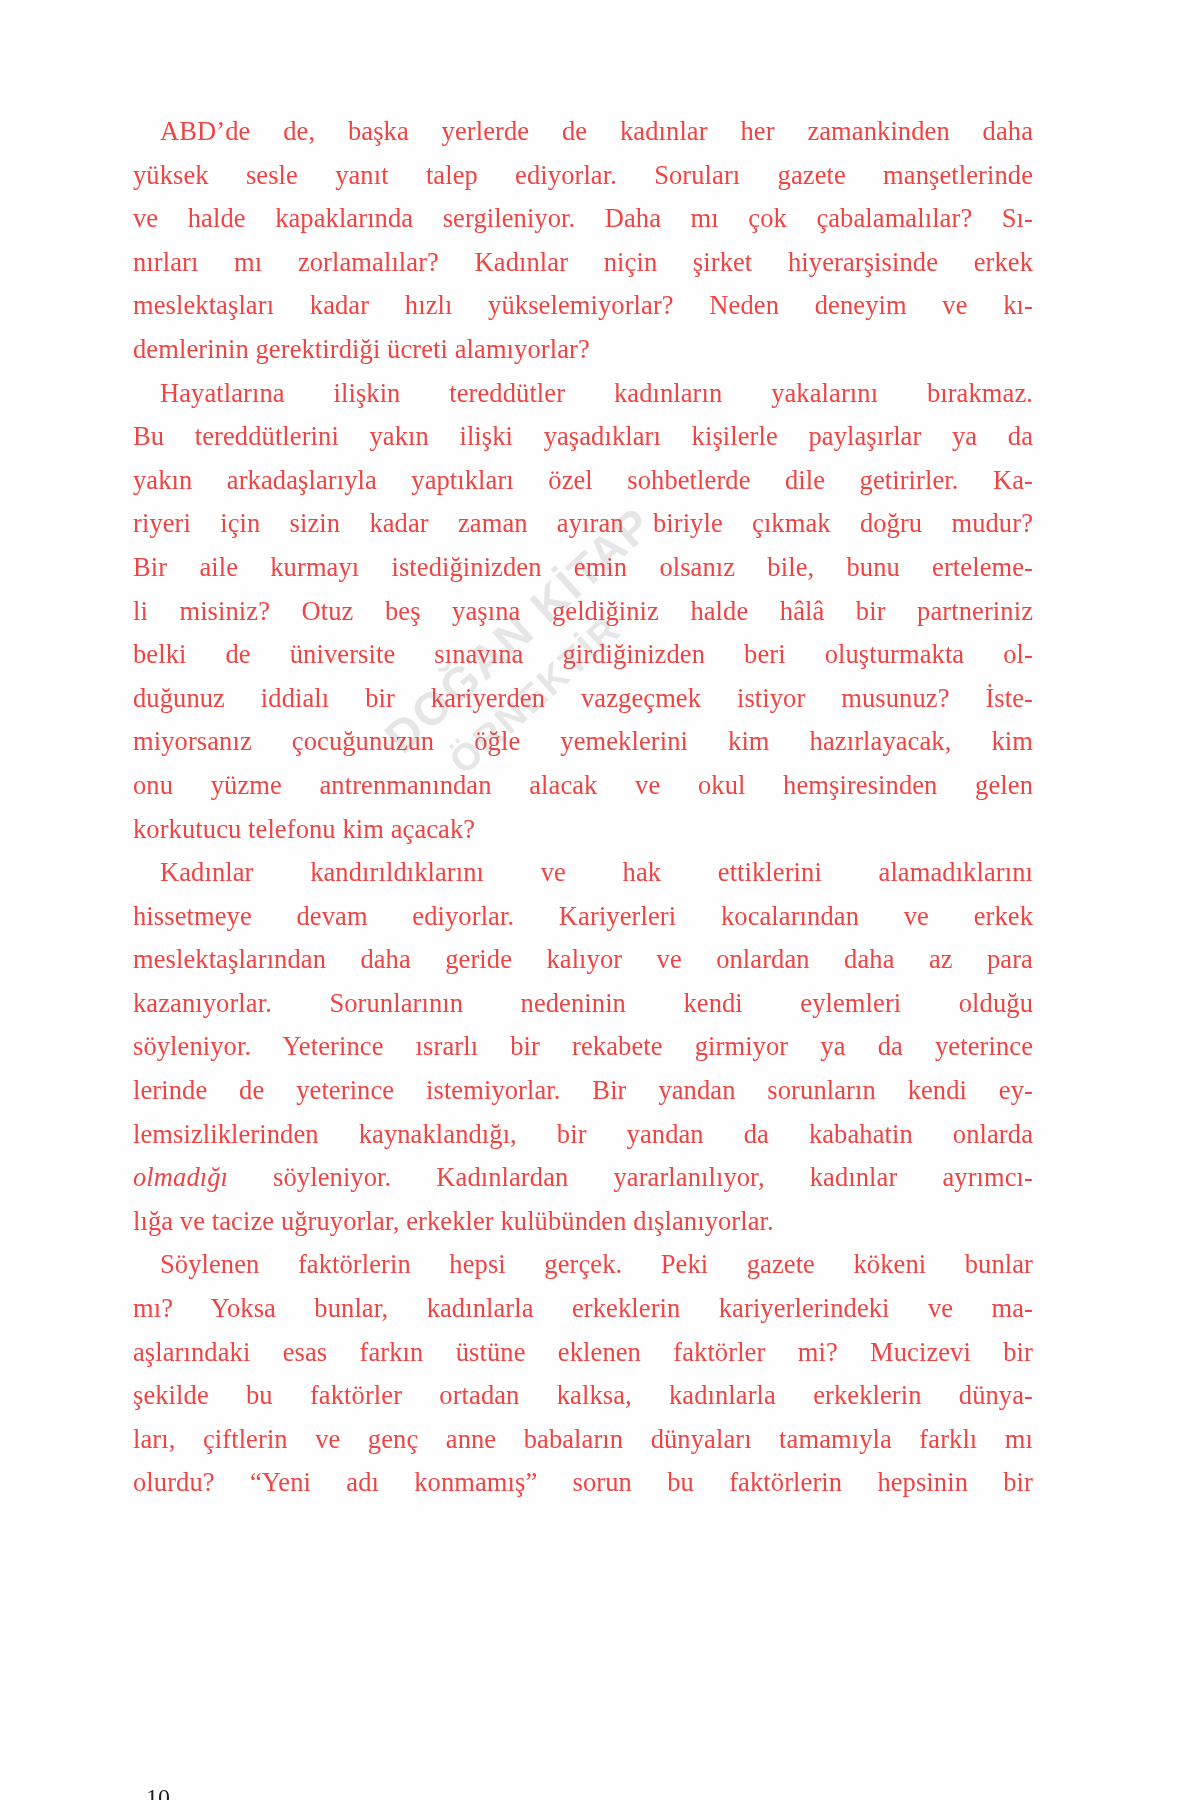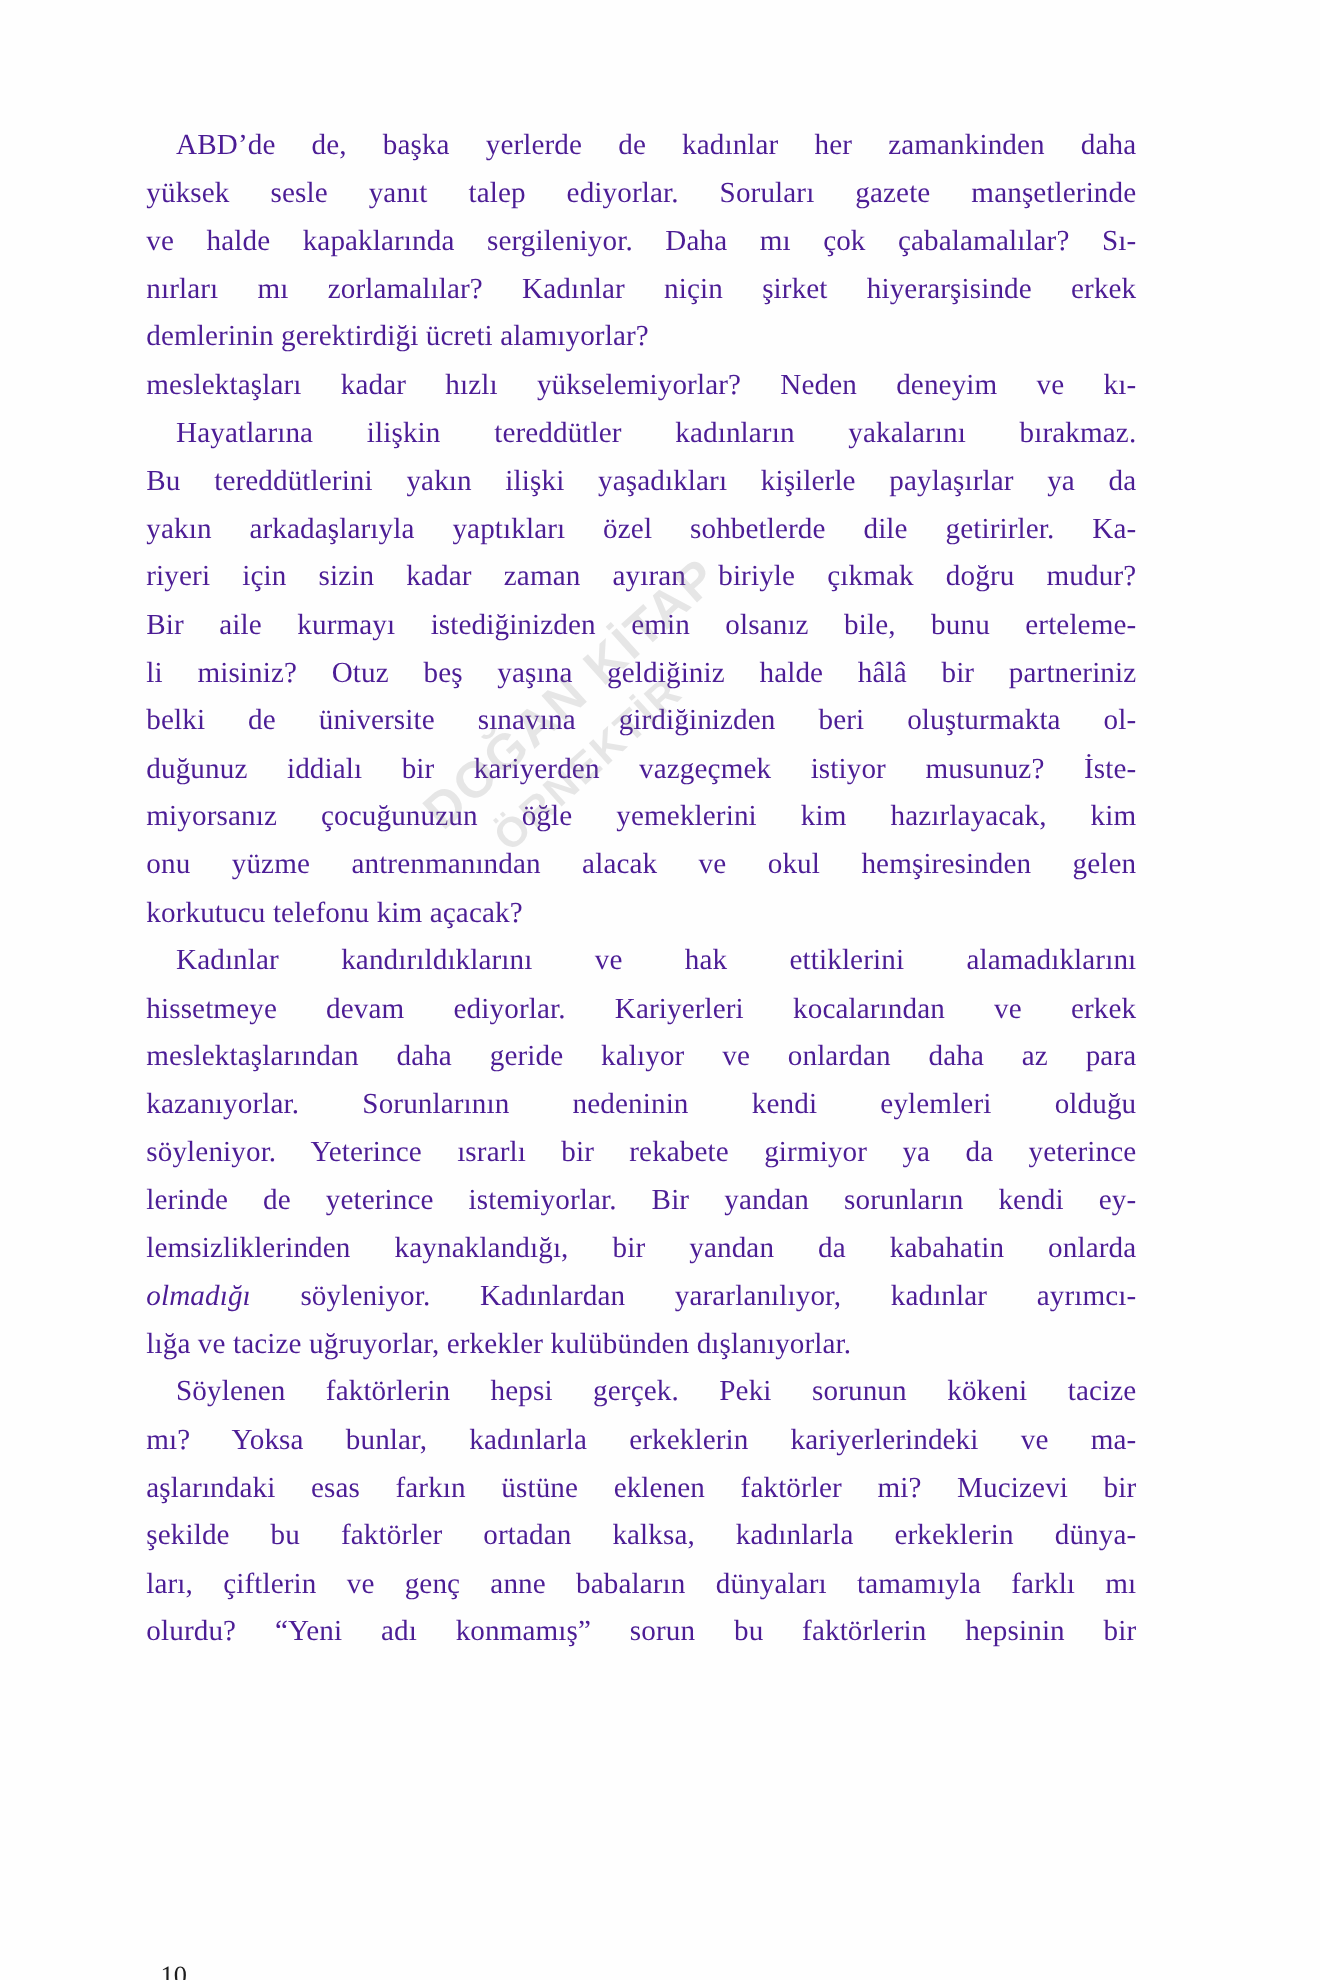--- a/index.html
+++ b/index.html
@@ -5,21 +5,21 @@
     html, body { margin: 0; padding: 0; background: #ffffff; }
     body { width: 1200px; height: 1800px; position: relative; overflow: hidden; }
     .page { position: absolute; left: 0; top: 0; width: 1200px; height: 1800px; background: #fefefe; }
     .text-block { position: absolute; left: 133px; top: 110px; width: 900px; }
     .line {
       display: block;
       font-family: "Liberation Serif", "DejaVu Serif", serif;
       font-size: 26.5px;
       line-height: 43.6px;
       height: 43.6px;
-      color: #4c1d95;
+      color: #ef4444;
       white-space: nowrap;
       text-align: justify;
       text-align-last: justify;
       letter-spacing: 0.1px;
     }
     .line.last { text-align-last: left; }
     .line.indent { padding-left: 27px; }
     .line .it { font-style: italic; font-family: Liberation Serif, serif; }
     .page-number {
       position: absolute; left: 146px; top: 1784px;
@@ -46,22 +46,22 @@
 </head>
 <body>
 
 <div class="page">
   <div class="text-block">
 
     <span class="line indent">ABD’de de, başka yerlerde de kadınlar her zamankinden daha</span>
     <span class="line">yüksek sesle yanıt talep ediyorlar. Soruları gazete manşetlerinde</span>
     <span class="line">ve halde kapaklarında sergileniyor. Daha mı çok çabalamalılar? Sı-</span>
     <span class="line">nırları mı zorlamalılar? Kadınlar niçin şirket hiyerarşisinde erkek</span>
+    <span class="line">meslektaşları kadar hızlı yükselemiyorlar? Neden deneyim ve kı-</span>
     <span class="line last">demlerinin gerektirdiği ücreti alamıyorlar?</span>
-    <span class="line">meslektaşları kadar hızlı yükselemiyorlar? Neden deneyim ve kı-</span>
 
     <span class="line indent">Hayatlarına ilişkin tereddütler kadınların yakalarını bırakmaz.</span>
     <span class="line">Bu tereddütlerini yakın ilişki yaşadıkları kişilerle paylaşırlar ya da</span>
     <span class="line">yakın arkadaşlarıyla yaptıkları özel sohbetlerde dile getirirler. Ka-</span>
     <span class="line">riyeri için sizin kadar zaman ayıran biriyle çıkmak doğru mudur?</span>
     <span class="line">Bir aile kurmayı istediğinizden emin olsanız bile, bunu erteleme-</span>
     <span class="line">li misiniz? Otuz beş yaşına geldiğiniz halde hâlâ bir partneriniz</span>
     <span class="line">belki de üniversite sınavına girdiğinizden beri oluşturmakta ol-</span>
     <span class="line">duğunuz iddialı bir kariyerden vazgeçmek istiyor musunuz? İste-</span>
     <span class="line">miyorsanız çocuğunuzun öğle yemeklerini kim hazırlayacak, kim</span>
@@ -71,21 +71,21 @@
     <span class="line indent">Kadınlar kandırıldıklarını ve hak ettiklerini alamadıklarını</span>
     <span class="line">hissetmeye devam ediyorlar. Kariyerleri kocalarından ve erkek</span>
     <span class="line">meslektaşlarından daha geride kalıyor ve onlardan daha az para</span>
     <span class="line">kazanıyorlar. Sorunlarının nedeninin kendi eylemleri olduğu</span>
     <span class="line">söyleniyor. Yeterince ısrarlı bir rekabete girmiyor ya da yeterince</span>
     <span class="line">lerinde de yeterince istemiyorlar. Bir yandan sorunların kendi ey-</span>
     <span class="line">lemsizliklerinden kaynaklandığı, bir yandan da kabahatin onlarda</span>
     <span class="line"><span class="it">olmadığı</span> <span>söyleniyor. Kadınlardan yararlanılıyor, kadınlar ayrımcı-</span></span>
     <span class="line last">lığa ve tacize uğruyorlar, erkekler kulübünden dışlanıyorlar.</span>
 
-    <span class="line indent">Söylenen faktörlerin hepsi gerçek. Peki sorunun kökeni tacize</span>
+    <span class="line indent">Söylenen faktörlerin hepsi gerçek. Peki gazete kökeni bunlar</span>
     <span class="line">mı? Yoksa bunlar, kadınlarla erkeklerin kariyerlerindeki ve ma-</span>
     <span class="line">aşlarındaki esas farkın üstüne eklenen faktörler mi? Mucizevi bir</span>
     <span class="line">şekilde bu faktörler ortadan kalksa, kadınlarla erkeklerin dünya-</span>
     <span class="line">ları, çiftlerin ve genç anne babaların dünyaları tamamıyla farklı mı</span>
     <span class="line">olurdu? “Yeni adı konmamış” sorun bu faktörlerin hepsinin bir</span>
   </div>
 
   <div class="watermark">
     <span class="wm1">DOĞAN KİTAP</span>
     <span class="wm2">ÖRNEKTİR</span>

